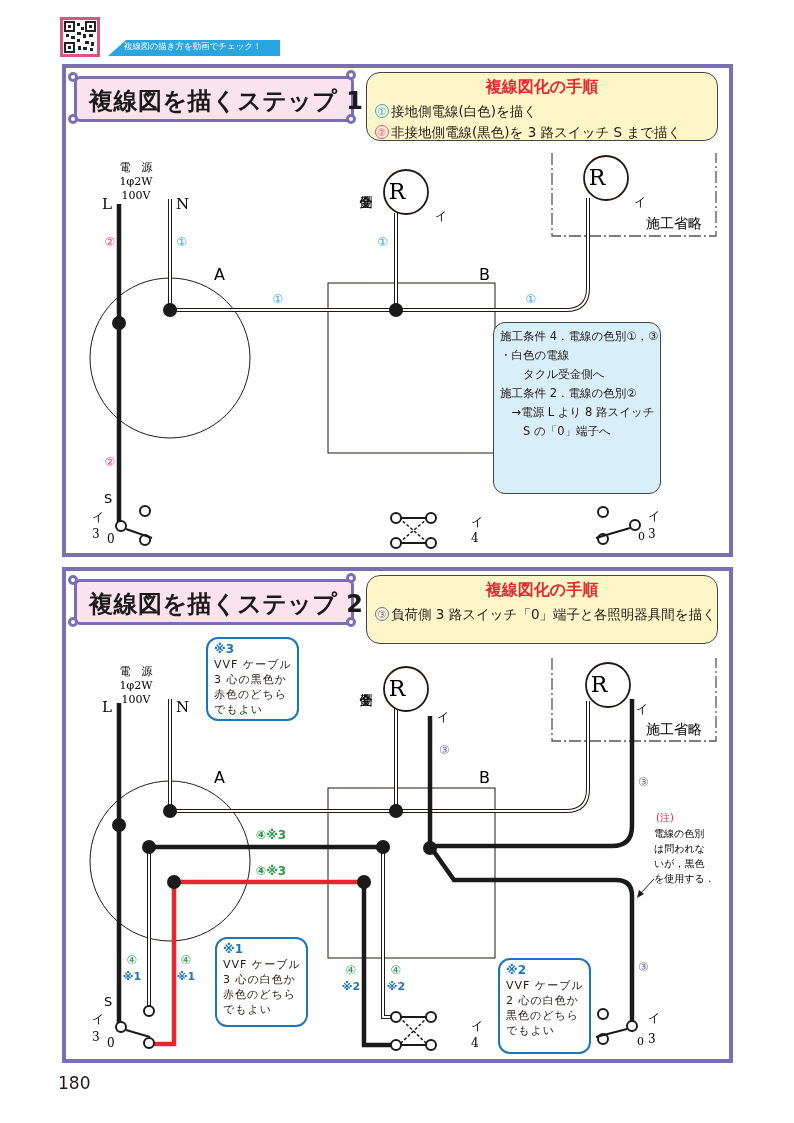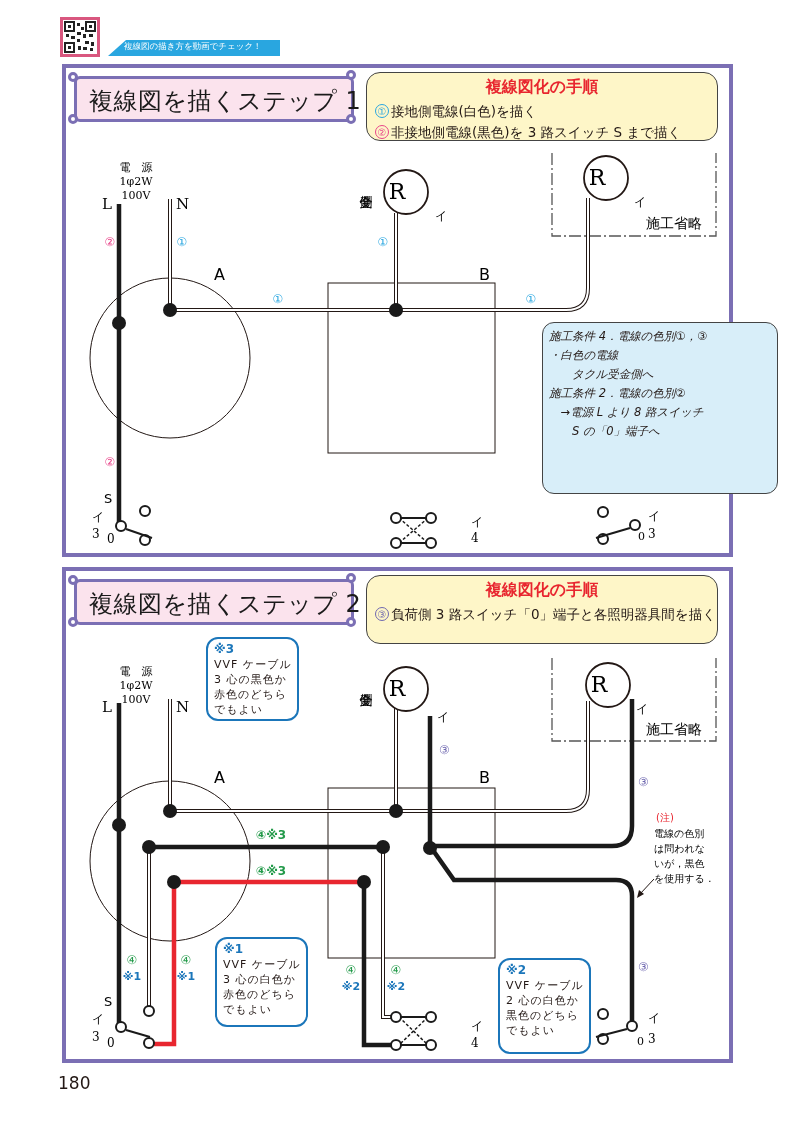--- a/index.html
+++ b/index.html
@@ -9,21 +9,21 @@
         border: 3px solid #d9577f; background: #fff; box-sizing: border-box; }
   .qr svg { display: block; }
   .banner { position: absolute; left: 108px; top: 40px; height: 16px; width: 172px; }
   .banner-text { position: absolute; left: 124px; top: 41px; font-size: 8.5px; color: #fff; white-space: nowrap; }
   .panel { position: absolute; left: 62px; width: 671px; border: 4px solid #7b6fb4; box-sizing: border-box; background: #fff; }
   .panel1 { top: 64px; height: 493px; }
   .panel2 { top: 567px; height: 496px; }
   .diagram { position: absolute; left: 0; top: 0; }
   .title-box { position: absolute; left: 8px; top: 8px; width: 280px; height: 46px;
                background: #fbe3ed; border: 3px solid #7b6fb4; border-radius: 6px; box-sizing: border-box; }
-  .title-text { position: absolute; left: 12px; top: 6px; font-size: 24px; font-weight: normal; color: #1a1a1a;
+  .title-text { position: absolute; left: 12px; top: 6px; font-size: 24px; font-weight: bold; color: #1a1a1a;
                 white-space: nowrap; letter-spacing: 0.5px; font-family: "DejaVu Sans", sans-serif; text-align: center; }
   .dot { position: absolute; width: 10px; height: 10px; border-radius: 50%; background: #fff; border: 3px solid #7b6fb4; box-sizing: border-box; }
   .proc-box { position: absolute; left: 300px; top: 4px; width: 352px; height: 69px;
               background: #fef6c8; border: 1.5px solid #444; border-radius: 14px; box-sizing: border-box; }
   .proc-title { position: absolute; left: 0; right: 0; top: 4px; text-align: center; font-size: 16px; font-weight: bold; color: #e8262f; }
   .proc-step { position: absolute; left: 8px; font-size: 13.5px; white-space: nowrap; color: #231815; }
   .proc-step .num { display: inline-block; width: 14px; height: 14px; border-radius: 50%; border: 1px solid; font-size: 10px;
                     line-height: 13px; text-align: center; margin-right: 2px; box-sizing: border-box; vertical-align: 1px; }
   .note-box { position: absolute; background: #d8eef9; border: 1.5px solid #444; border-radius: 12px; box-sizing: border-box; padding: 4px 6px; }
   .note-line { font-size: 11.5px; line-height: 19px; white-space: nowrap; color: #231815; }
@@ -157,21 +157,21 @@
   <div class="proc-box">
     <div class="proc-title">複線図化の手順</div>
     <div class="proc-step" style="top:30px;">
       <span class="num" style="color:#29a6e0;border-color:#29a6e0;">①</span><span>接地側電線(白色)を描く</span>
     </div>
     <div class="proc-step" style="top:51px;">
       <span class="num" style="color:#e8468a;border-color:#e8468a;">②</span><span>非接地側電線(黒色)を 3 路スイッチ S まで描く</span>
     </div>
   </div>
 
-  <div class="note-box" style="left:476px;top:254px;width:236px;height:172px;font-style:italic;">
+  <div class="note-box" style="left:427px;top:254px;width:168px;height:172px;">
     <div class="note-line">施工条件 4．電線の色別①，③</div>
     <div class="note-line">・白色の電線</div>
     <div class="note-line">　　タクル受金側へ</div>
     <div class="note-line">施工条件 2．電線の色別②</div>
     <div class="note-line">　→電源 L より 8 路スイッチ</div>
     <div class="note-line">　　S の「0」端子へ</div>
   </div>
 </div>
 
 <div class="panel panel2">

